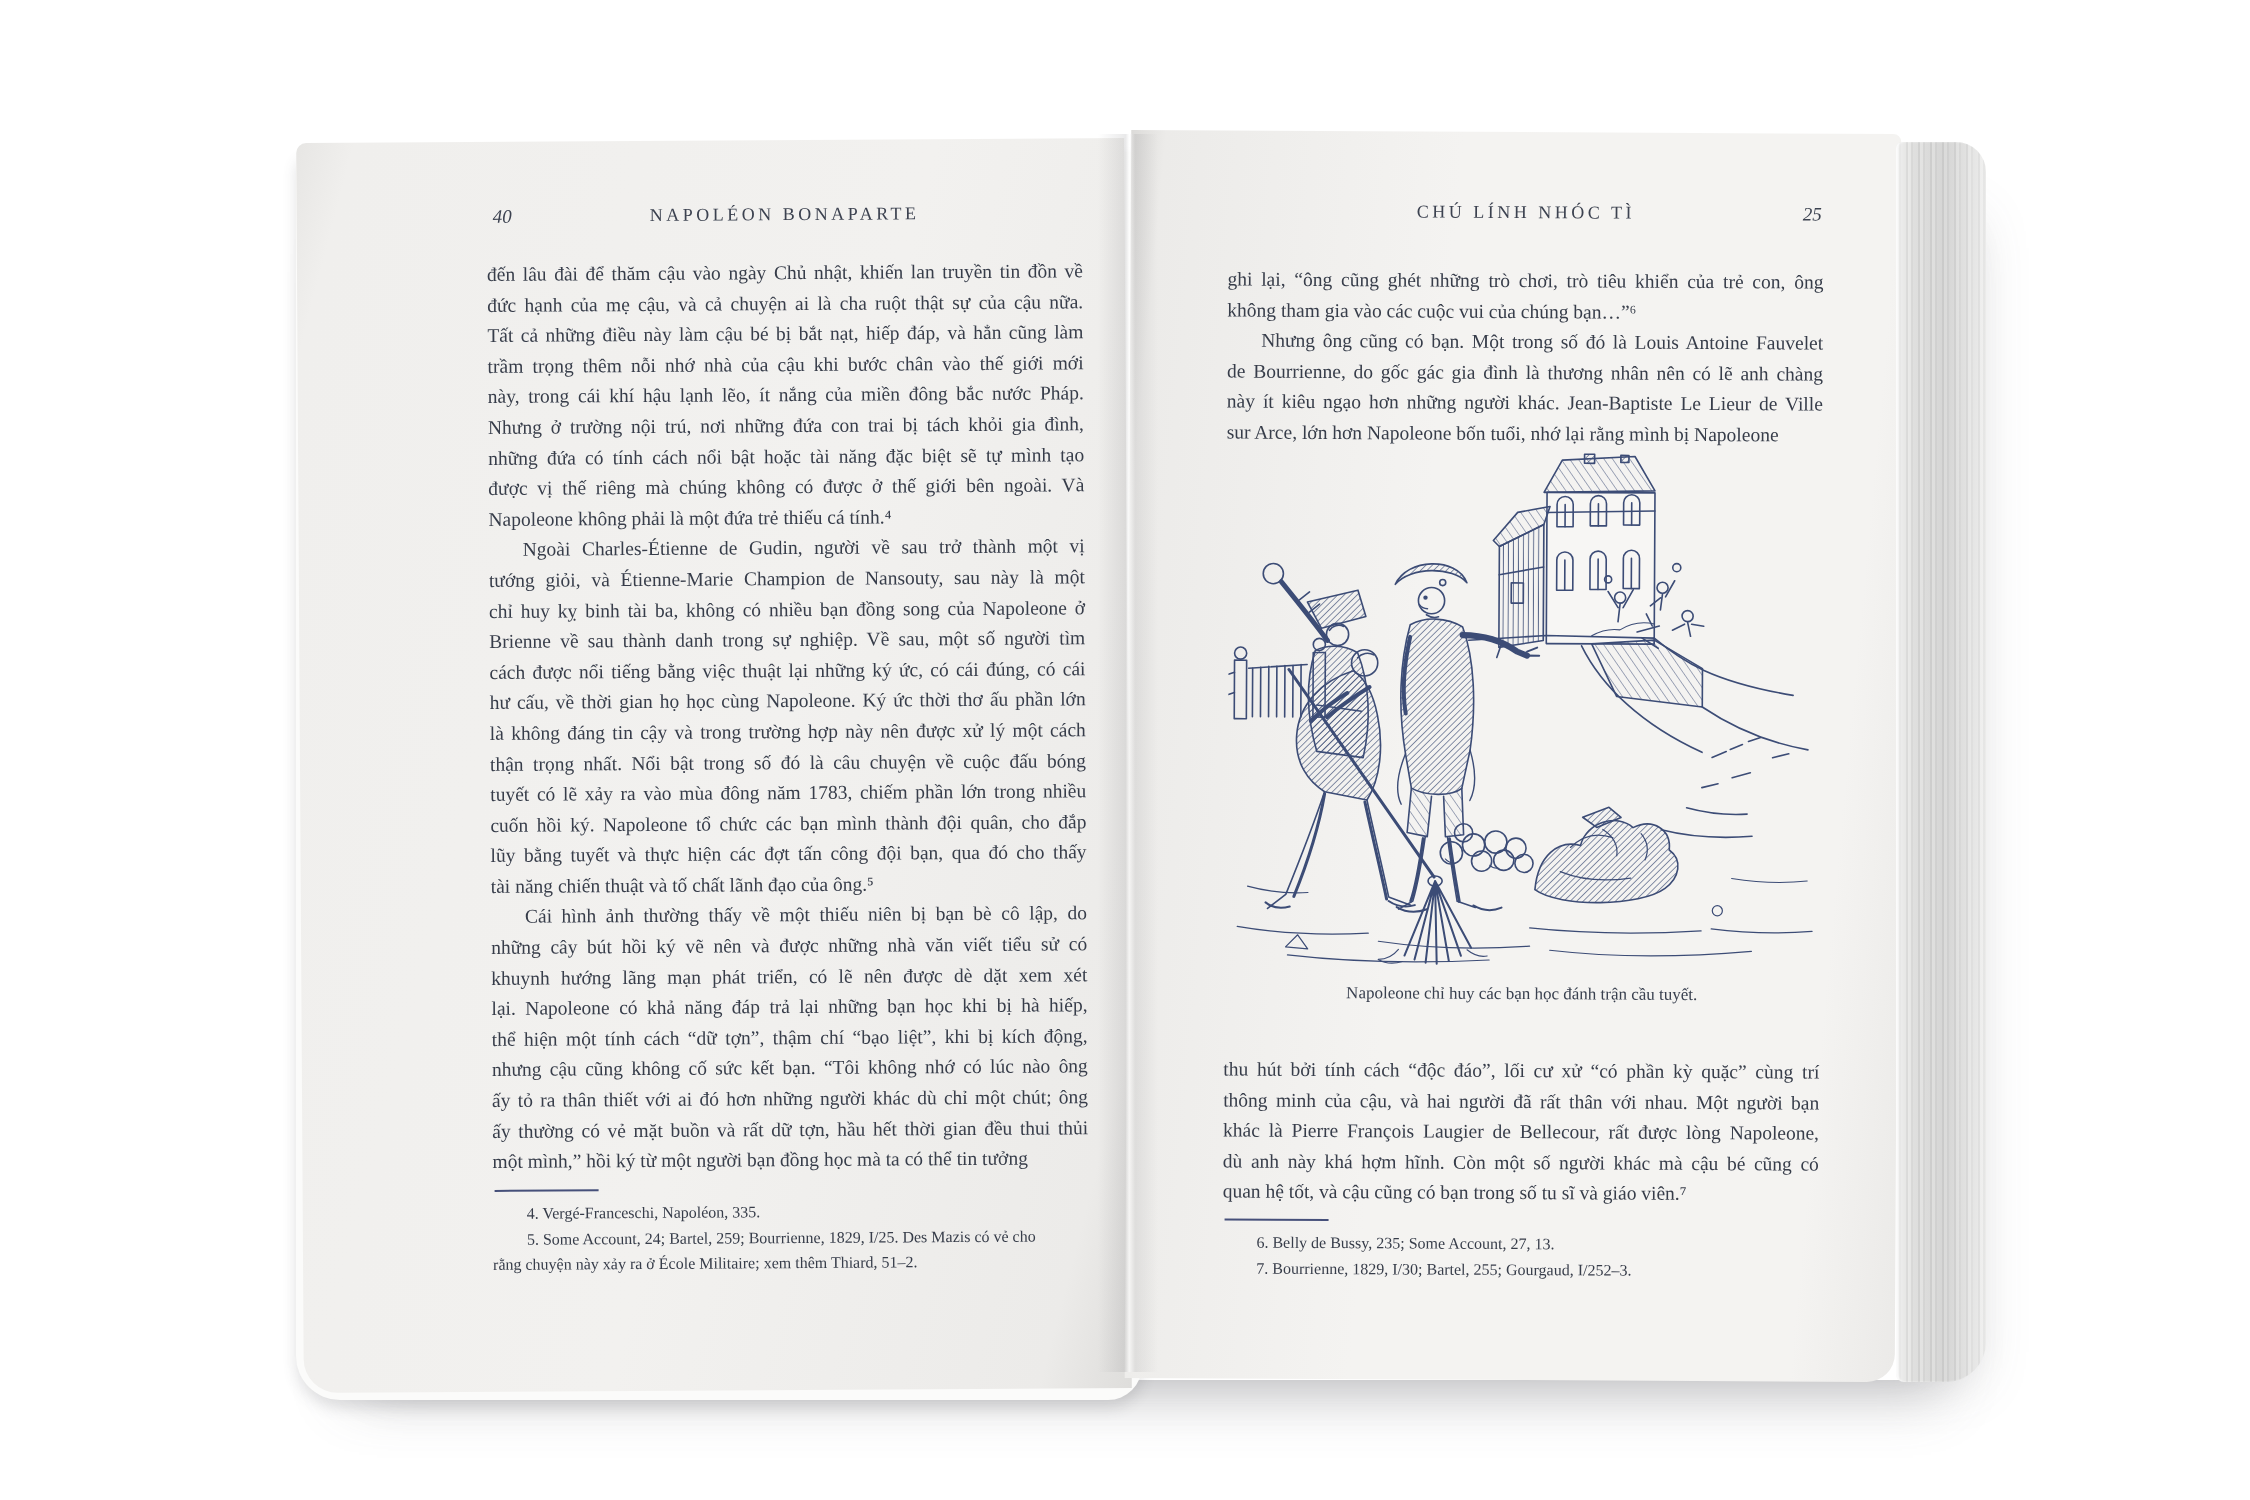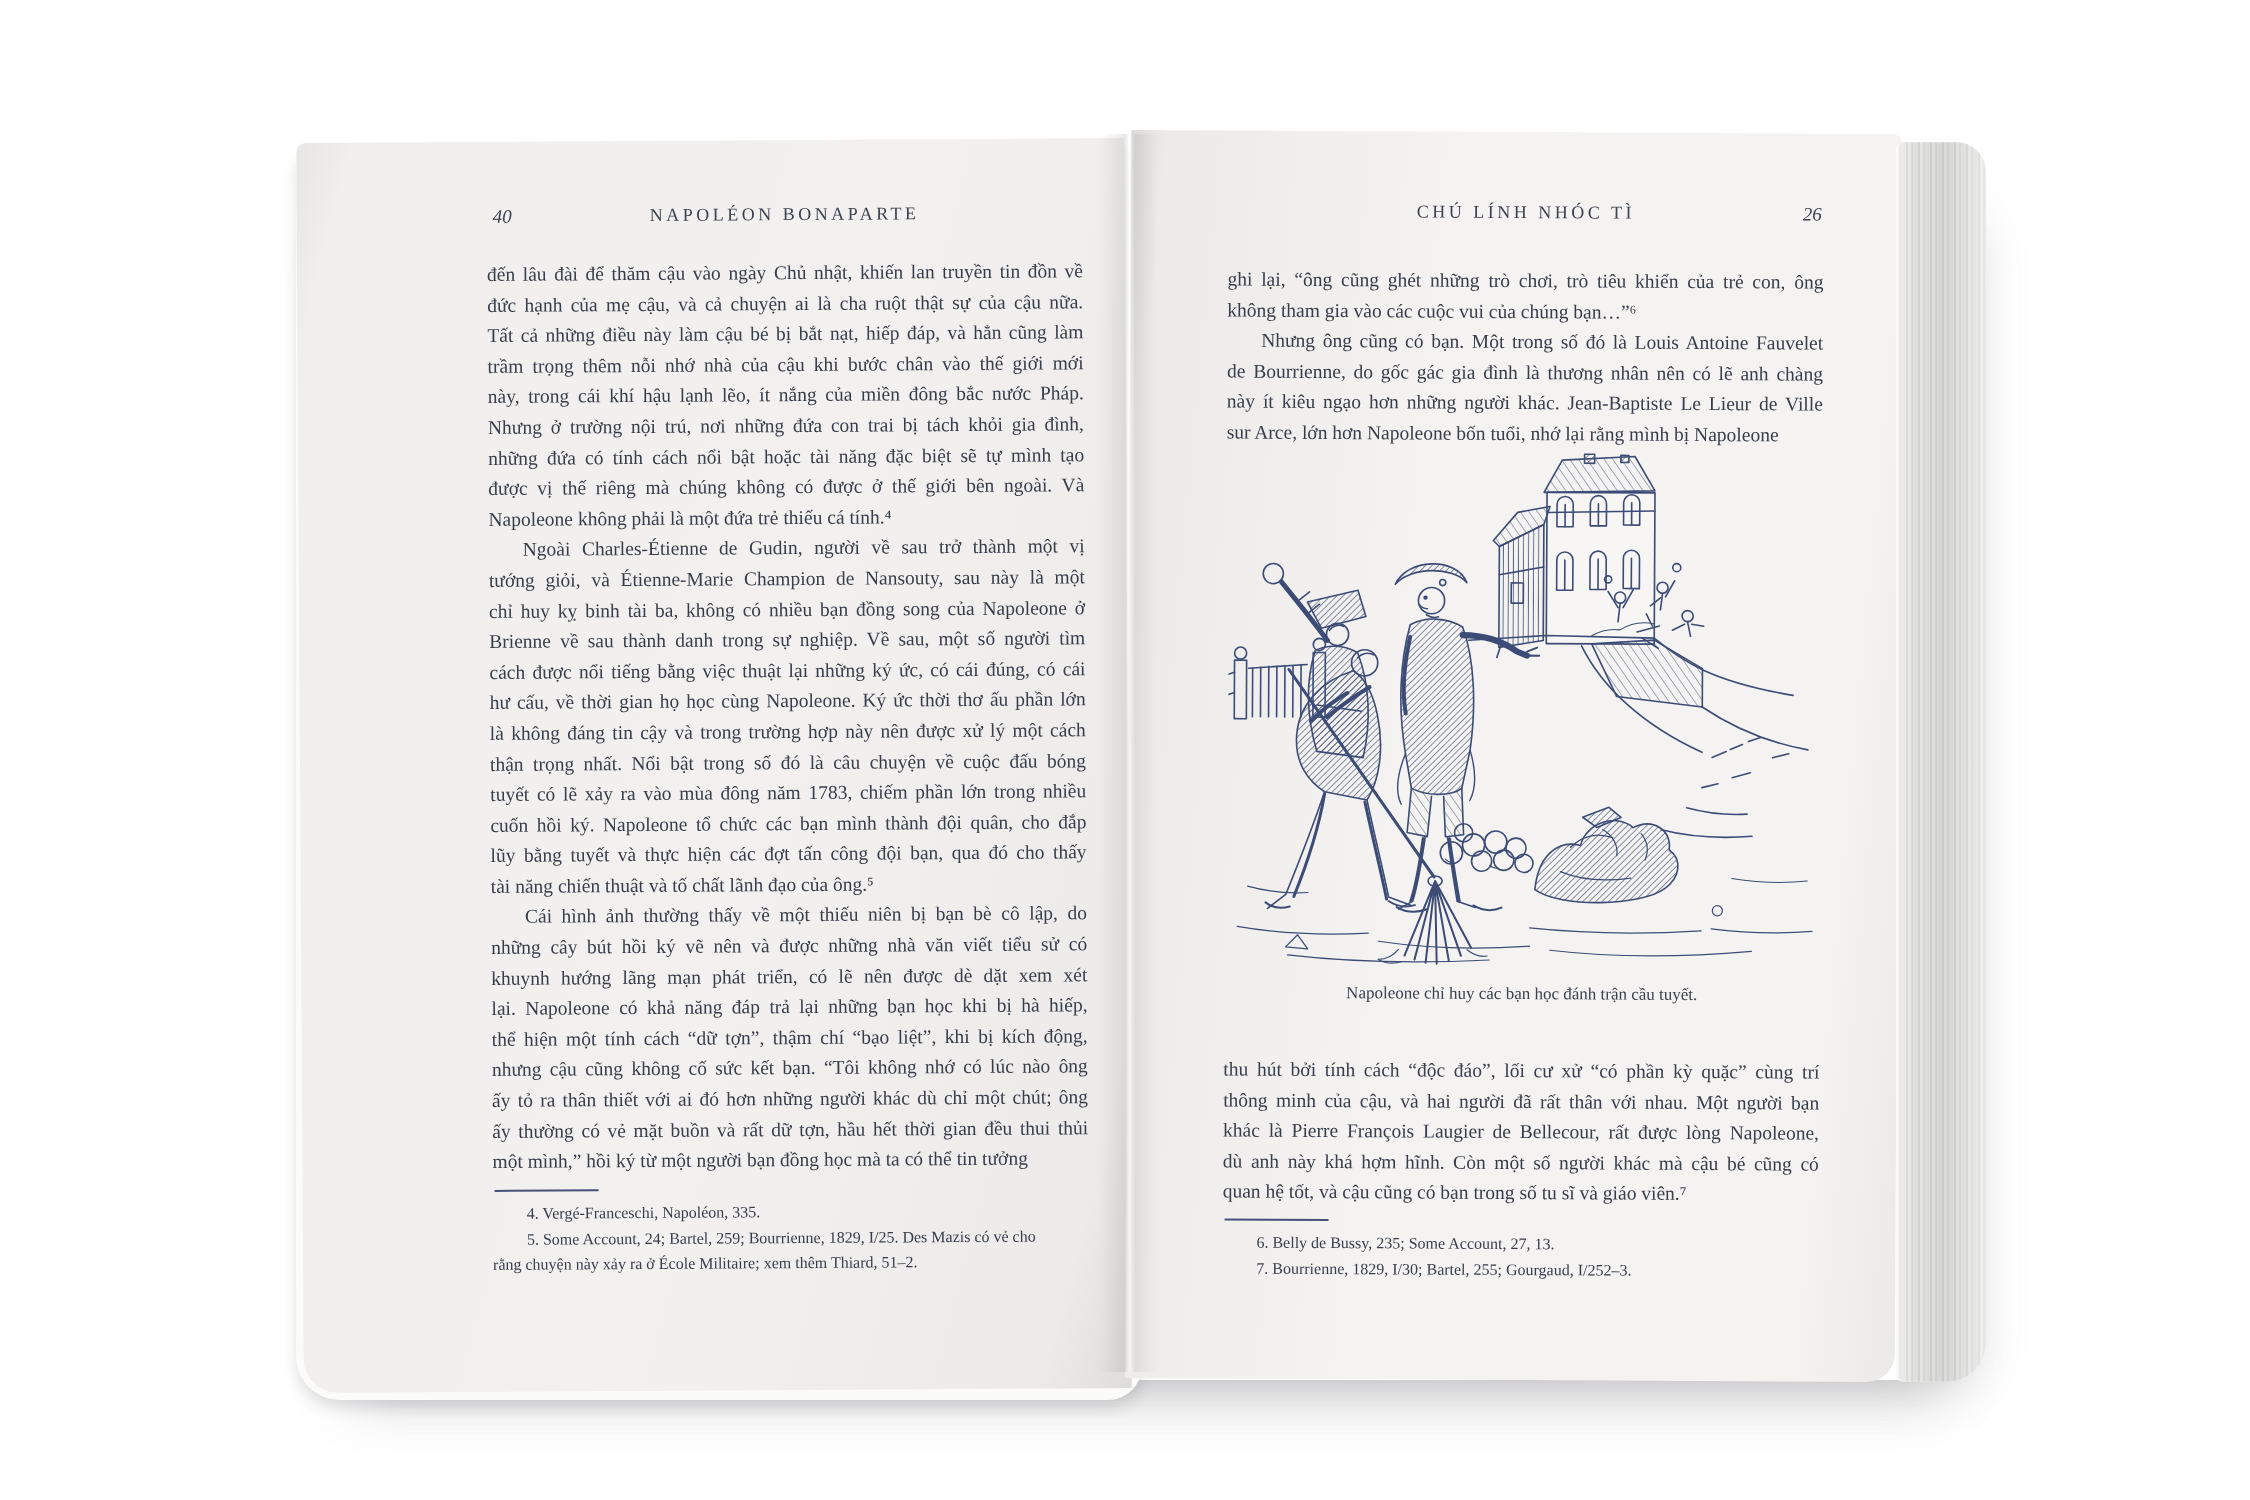--- a/index.html
+++ b/index.html
@@ -120,21 +120,21 @@
             <div class="line">5. Some Account, 24; Bartel, 259; Bourrienne, 1829, I/25. Des Mazis có vẻ cho</div>
             <div class="line last">rằng chuyện này xảy ra ở École Militaire; xem thêm Thiard, 51–2.</div>
           </div>
         </div>
     </div>
   </div>
 
   <div class="page page-right">
     <div class="header-row pr-header" style="position:absolute;">
       <span class="running-header">CHÚ LÍNH NHÓC TÌ</span>
-      <span class="page-number">26</span>
+      <span class="page-number">25</span>
     </div>
 
     <div class="body-text pr-body-top">
         <div class="para">
           <div class="line">ghi lại, “ông cũng ghét những trò chơi, trò tiêu khiển của trẻ con, ông</div>
           <div class="line last">không tham gia vào các cuộc vui của chúng bạn…”⁶</div>
         </div>
         <div class="para indent">
           <div class="line">Nhưng ông cũng có bạn. Một trong số đó là Louis Antoine Fauvelet</div>
           <div class="line">de Bourrienne, do gốc gác gia đình là thương nhân nên có lẽ anh chàng</div>

